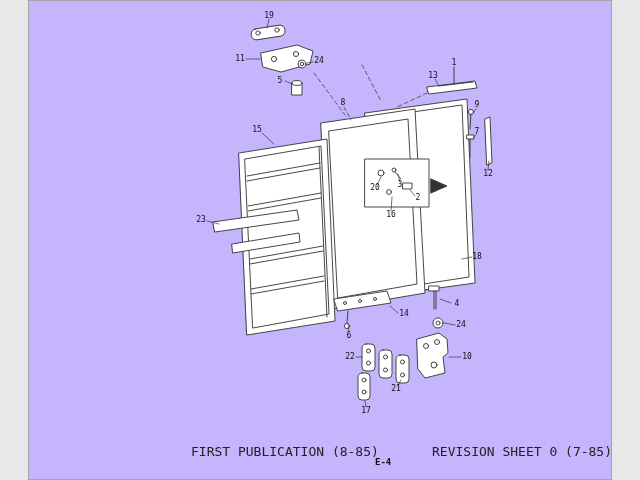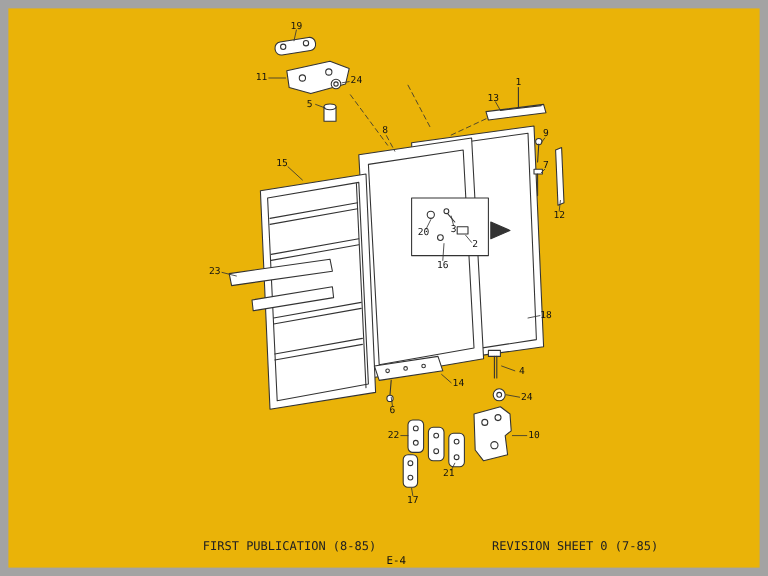--- a/index.html
+++ b/index.html
@@ -1,24 +1,24 @@
 <!DOCTYPE html>
 <html><head>
 <meta charset="utf-8">
 <style>
   html,body{margin:0;padding:0;background:#e8e8e8;}
   .page{
-    position:relative;width:640px;height:480px;margin:0 auto;
-    background:#eab308;border:7px solid #a3a3a3;box-sizing:border-box;
+    position:relative;width:584px;height:480px;margin:0 auto;
+    background:#c4b5fd;border:1px solid #a3a3a3;box-sizing:border-box;
     font-family:"DejaVu Sans Mono","Liberation Mono",monospace;overflow:hidden;
   }
   svg{position:absolute;left:0;top:0;}
   svg text{font-family:"DejaVu Sans Mono","Liberation Mono",monospace;font-size:8px;fill:#111;text-anchor:middle;}
-  .footer-text{position:absolute;font-size:10px;color:#222;white-space:nowrap;}
-  .page-num{position:absolute;font-size:9px;font-weight:normal;color:#111;white-space:nowrap;}
+  .footer-text{position:absolute;font-size:13px;color:#222;white-space:nowrap;}
+  .page-num{position:absolute;font-size:9px;font-weight:bold;color:#111;white-space:nowrap;margin-left:31px;}
 </style>
 </head>
 <body>
 
 <div class="page">
 
   <svg width="640" height="480" viewBox="0 0 640 480">
 
     <g stroke="#333" stroke-width="0.9" fill="none" stroke-linejoin="round" stroke-linecap="round">
 

